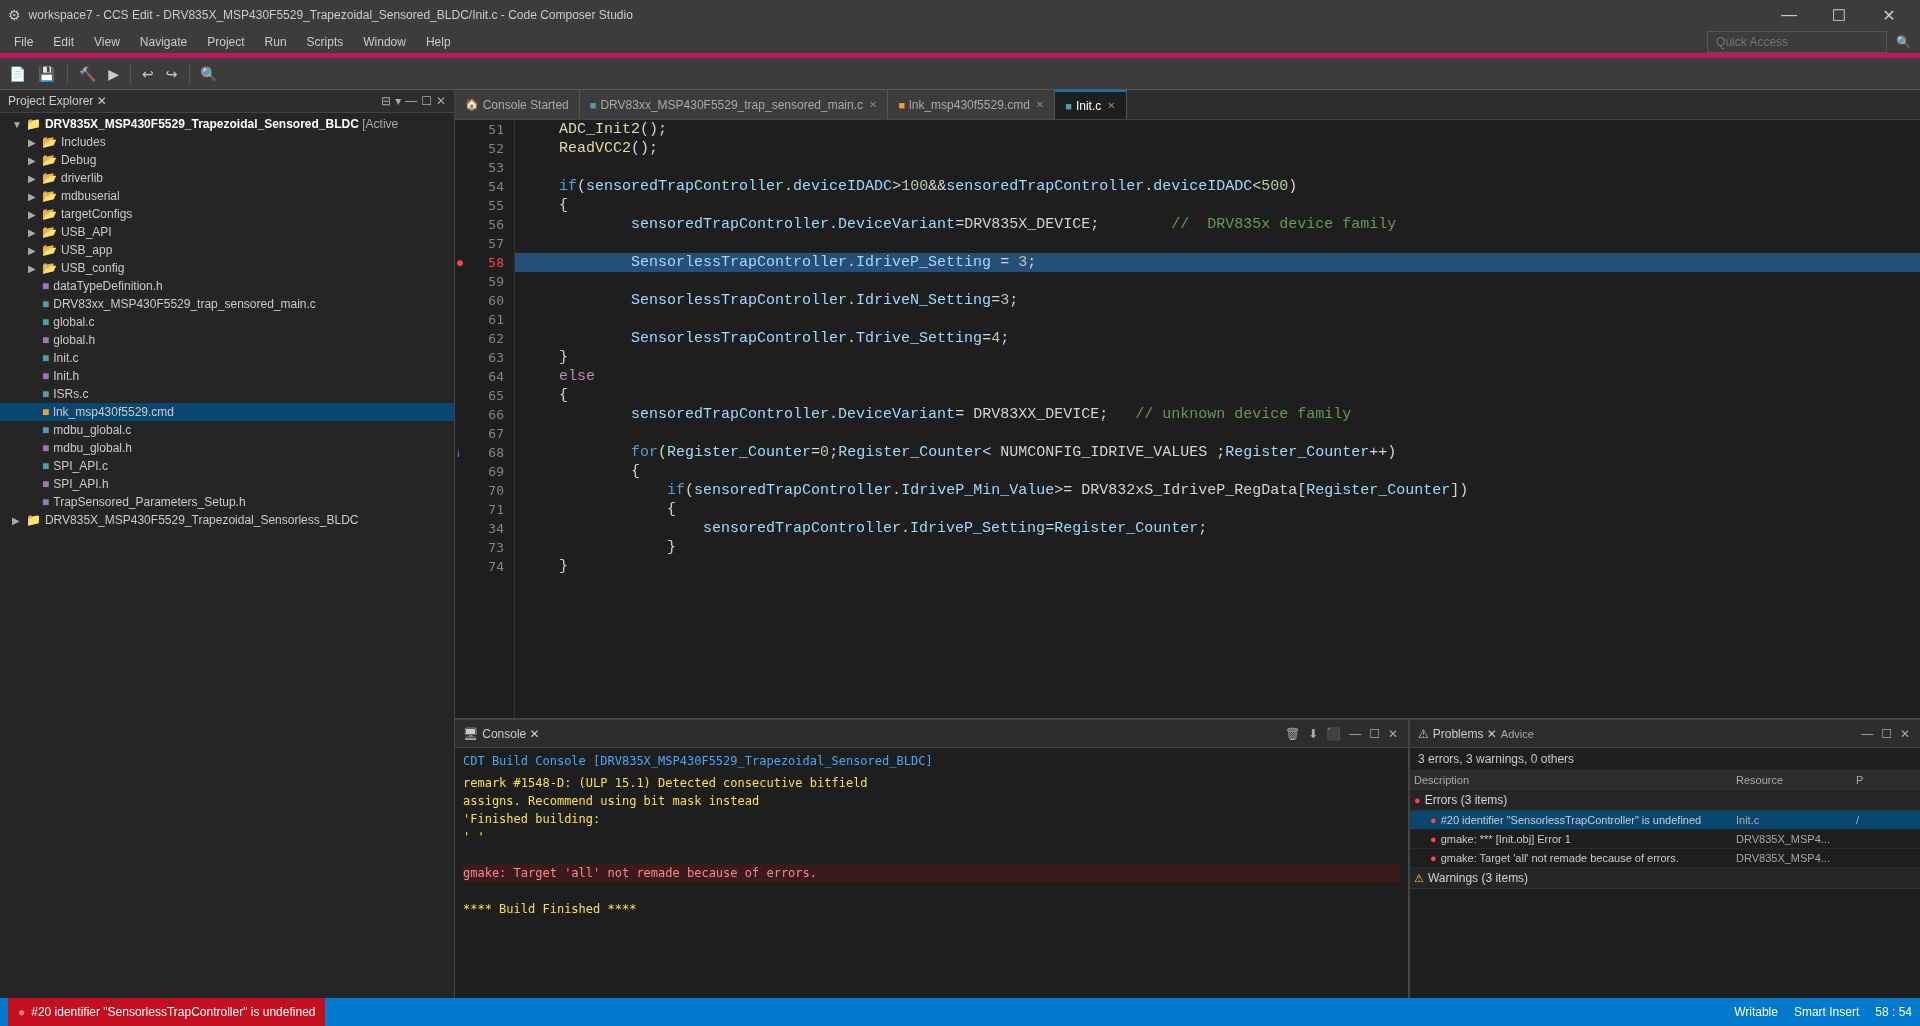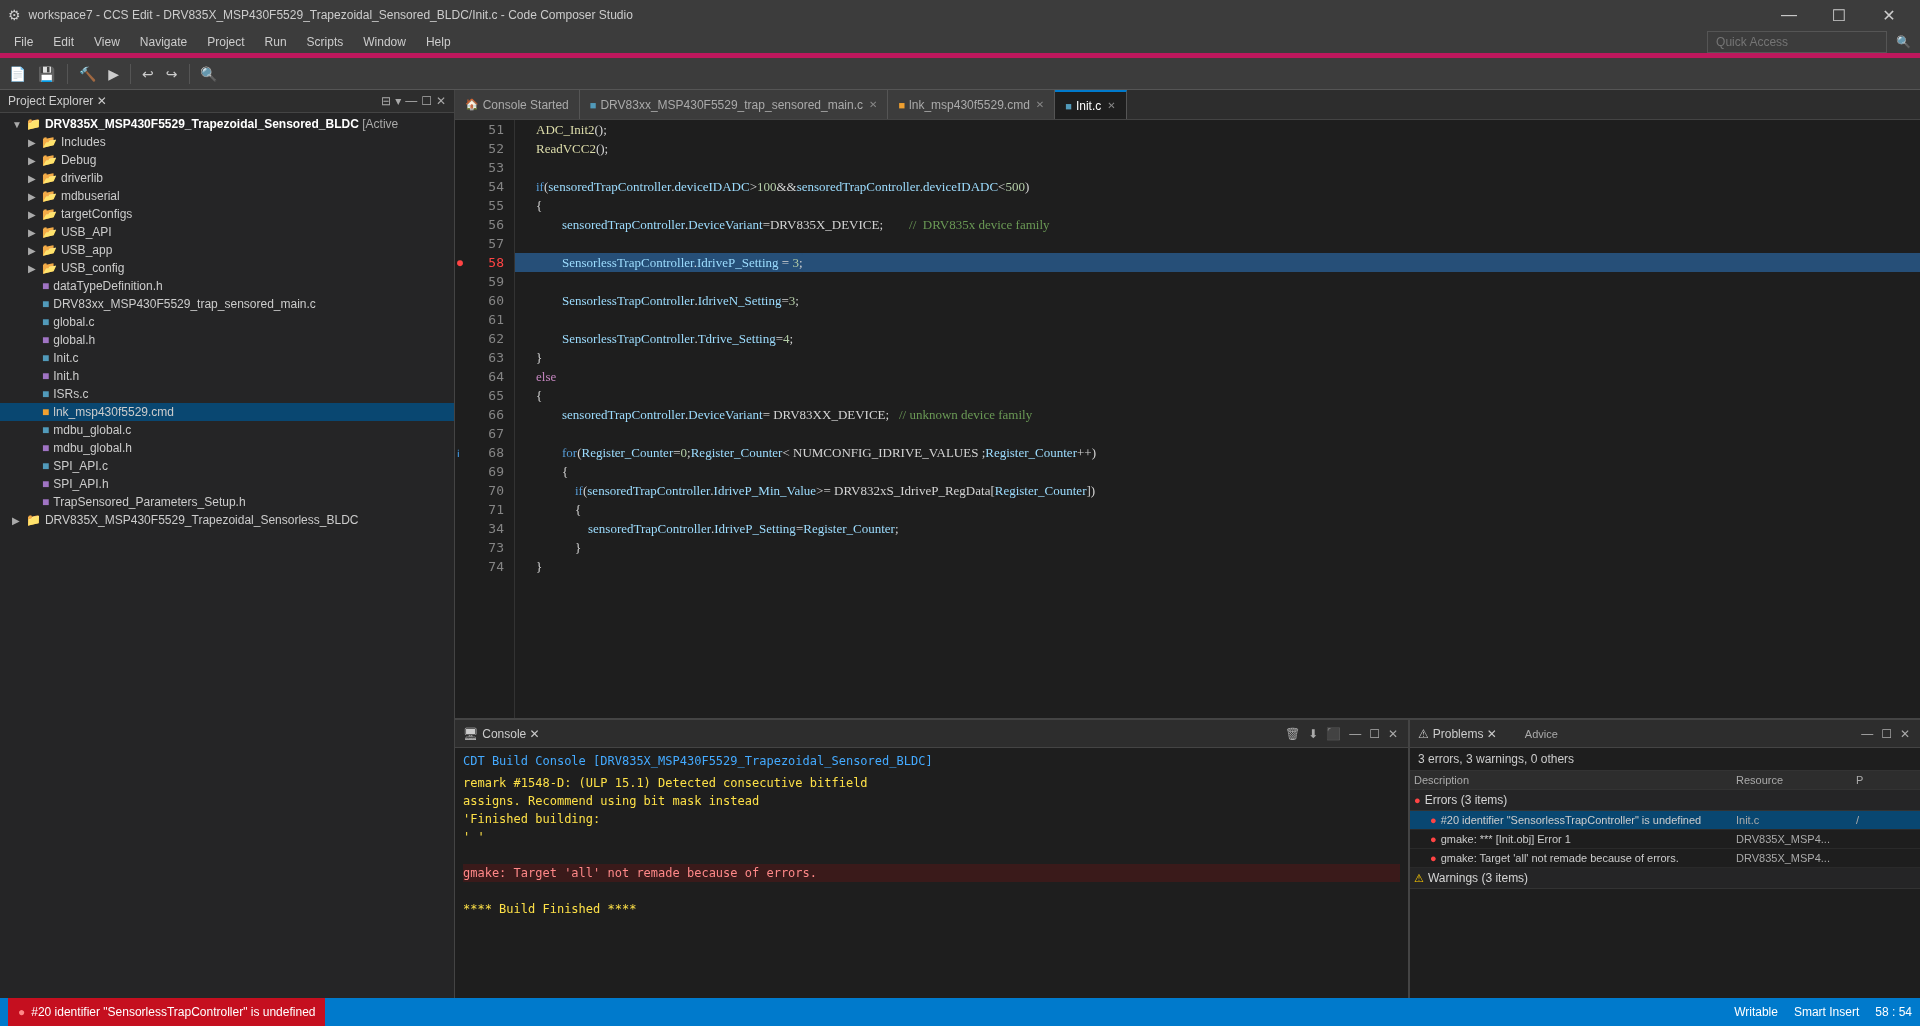--- a/index.html
+++ b/index.html
@@ -52,21 +52,21 @@
     .tab-icon { margin-right: 4px; font-size: 11px; }
 
     
     #code-editor { flex: 1; background: #1e1e1e; overflow: hidden; display: flex; position: relative; justify-content: center; }
     #gutter { width: 60px; background: #1e1e1e; border-right: 1px solid #333; padding-top: 0; flex-shrink: 0; }
     .line-num-row { height: 19px; display: flex; align-items: center; justify-content: flex-end; padding-right: 10px; color: #858585; font-family: 'Consolas', monospace; font-size: 13px; position: relative; }
     .line-num-row.error-line { color: #f44; }
     .error-marker { position: absolute; left: 2px; color: #f44; font-size: 10px; }
     .info-marker { position: absolute; left: 2px; color: #4af; font-size: 10px; }
     #code-content { flex: 1; overflow: auto; padding: 0; }
-    .code-lines { font-family: Liberation Serif, serif; font-size: 13px; line-height: 19px; }
+    .code-lines { font-family: Liberation Mono, monospace; font-size: 15px; line-height: 19px; }
     .code-line { height: 19px; display: flex; align-items: center; padding-left: 8px; white-space: nowrap; }
     .code-line.highlighted { background: #264f78; }
     .kw { color: #569cd6; }
     .kw2 { color: #c586c0; }
     .fn { color: #dcdcaa; }
     .num { color: #b5cea8; }
     .com { color: #6a9955; }
     .var { color: #9cdcfe; }
     .punct { color: #d4d4d4; }
     .plain { color: #d4d4d4; }
@@ -599,21 +599,21 @@
           <div class="console-error">gmake: Target 'all' not remade because of errors.</div>
           <div class="console-normal">&nbsp;</div>
           <div class="console-normal">**** Build Finished ****</div>
         </div>
       </div>
 
       <div id="problems-pane">
         <div id="problems-header">
           <span>⚠</span>
           <span>Problems ✕</span>
-          <span style="margin-left:24px;color:#aaa;font-size:11px;">Advice</span>
+          <span style="margin-left:0;color:#aaa;font-size:11px;">Advice</span>
           <div style="margin-left:auto;display:flex;gap:4px;">
             <button class="console-btn">—</button>
             <button class="console-btn">☐</button>
             <button class="console-btn">✕</button>
           </div>
         </div>
         <div id="problems-content">
           <div id="problems-summary">3 errors, 3 warnings, 0 others</div>
           <div class="problems-col-header">
             <span class="prob-col-desc">Description</span>

